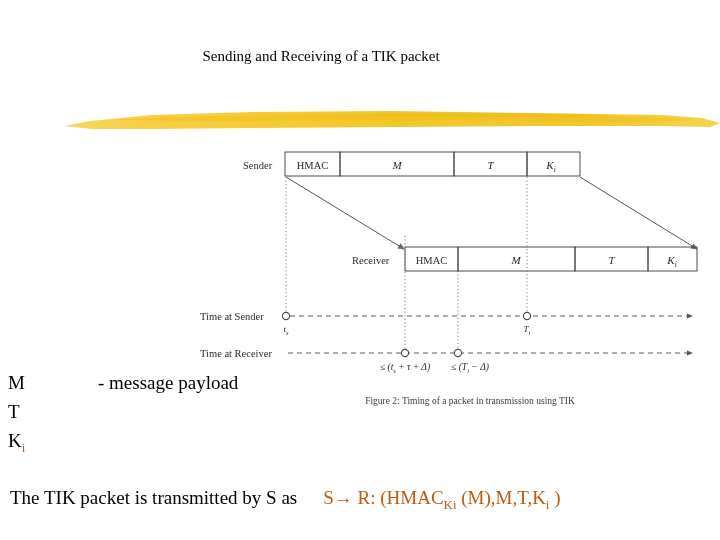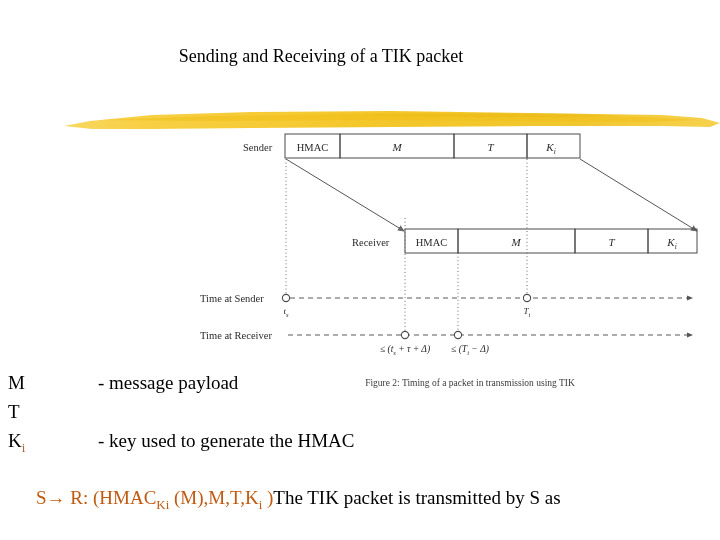--- a/index.html
+++ b/index.html
@@ -16,40 +16,40 @@
     color: #000000;
   }
 
   
   #slide-title {
     position: absolute;
     left: 0;
     top: 45px;
     width: 642px;
     text-align: center;
-    font-size: 18px;
+    font-size: 15px;
     line-height: 22px;
     color: #000;
   }
 
   
   #highlight-stroke {
     position: absolute;
     left: 62px;
     top: 100px;
     width: 660px;
     height: 34px;
     pointer-events: none;
   }
 
   
   #figure-region {
     position: absolute;
     left: 0;
-    top: 118px;
+    top: 136px;
     width: 640px;
     height: 280px;
   }
   #figure-svg {
     display: block;
   }
   .fig-text {
     font-family: "Liberation Serif", "DejaVu Serif", serif;
     fill: #2b2b2b;
   }
@@ -266,21 +266,20 @@
     <span class="legend-sym"><span>M</span></span>
     <span class="legend-desc">- message payload</span>
   </div>
 
   <div class="legend-row">
     <span class="legend-sym"><span>T</span></span>
   </div>
 
   <div class="legend-row">
     <span class="legend-sym"><span>K</span><span class="sub sub-tint">i</span></span>
-    <span class="legend-desc">- key used to generate the HMAC</span>
   </div>
 
 </div>
 
 <div id="bottom-line">
+  <span id="bottom-sentence">The TIK packet is transmitted by S as</span>
   <span id="bottom-formula"><span>S→ R: (HMAC</span><span class="sub">Ki</span><span> (M),M,T,K</span><span class="sub">i</span><span> )</span></span>
-  <span id="bottom-sentence">The TIK packet is transmitted by S as</span>
 </div>
 
 </body></html>

